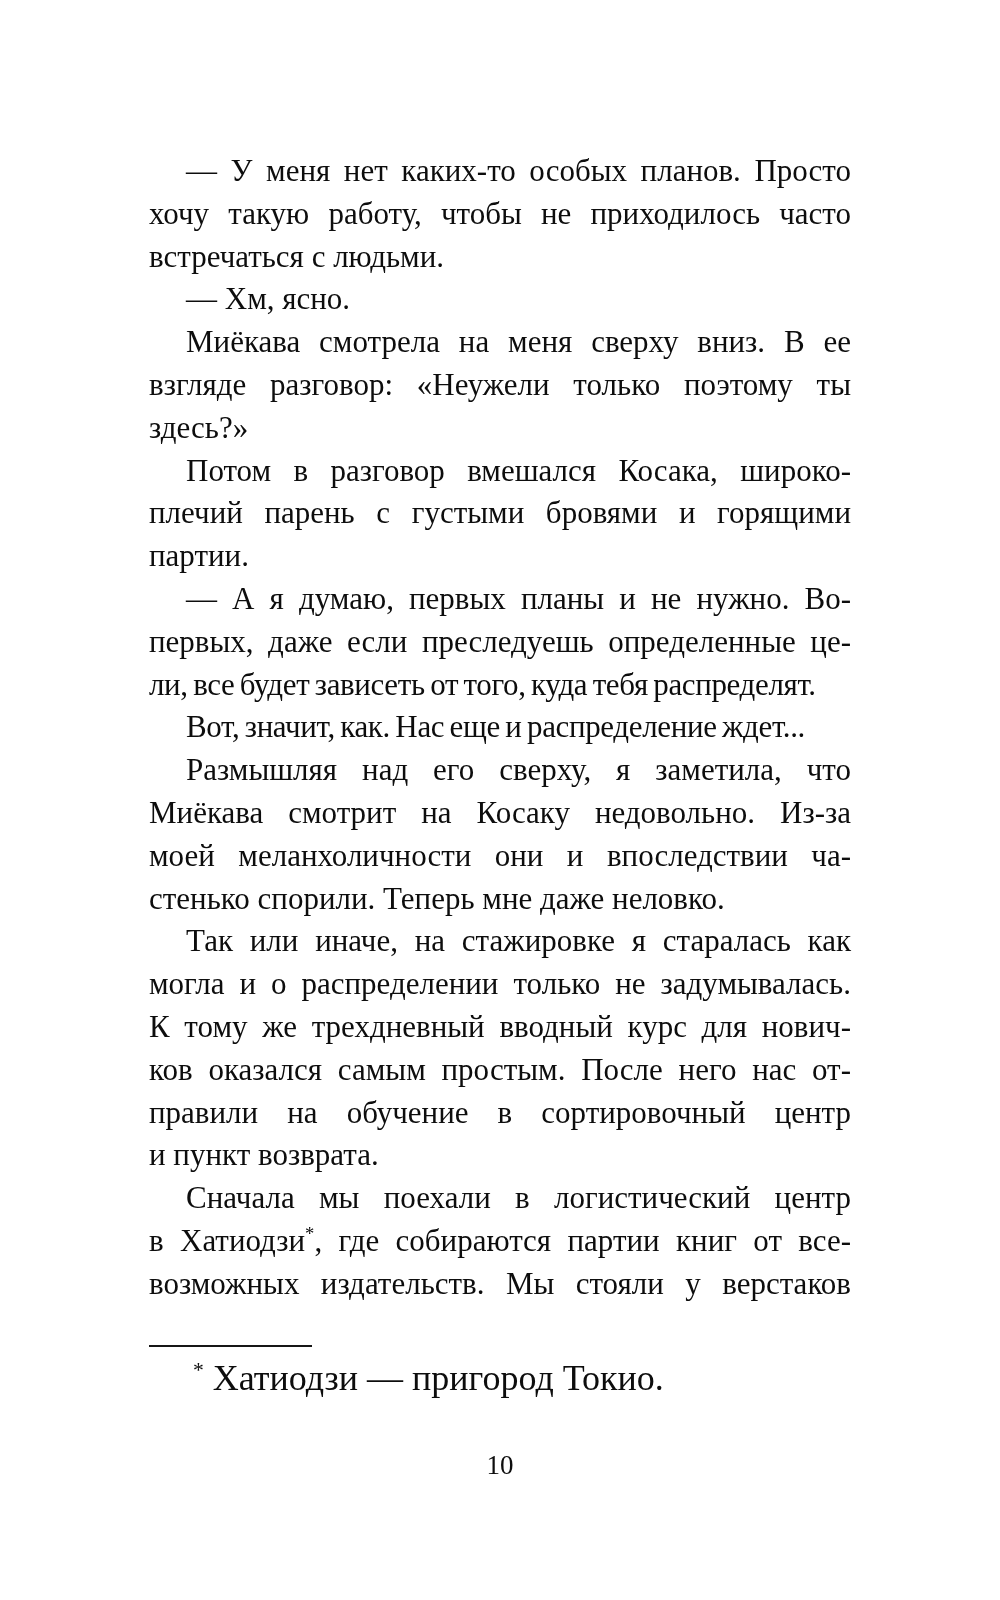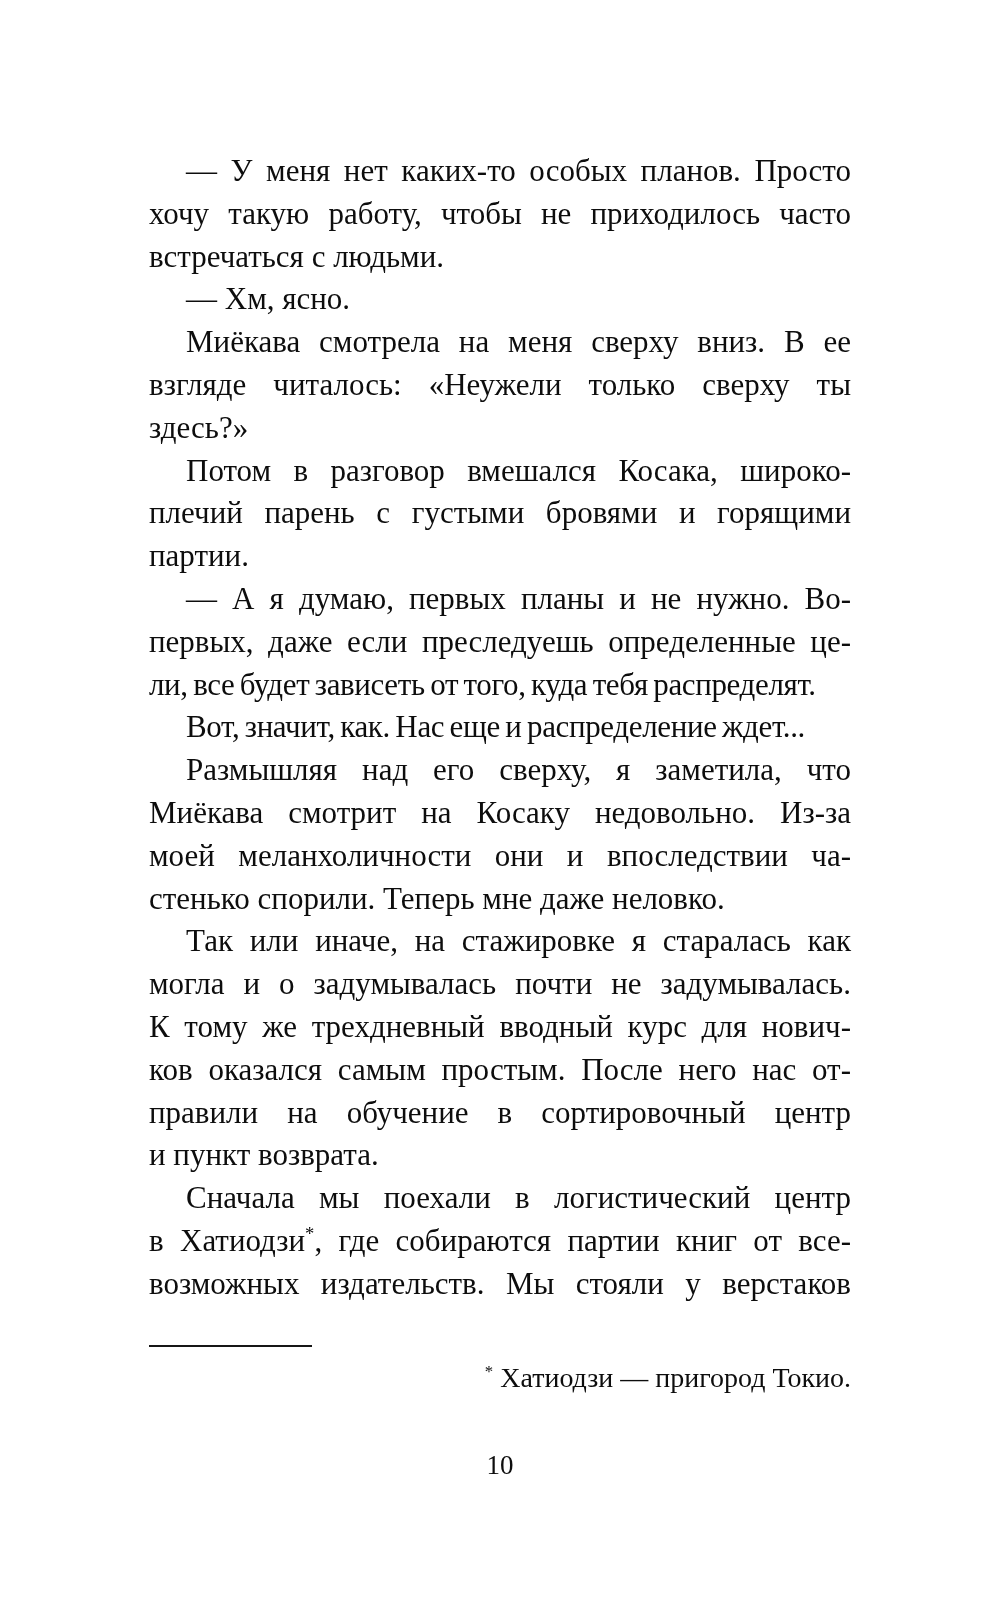--- a/index.html
+++ b/index.html
@@ -42,27 +42,26 @@
   .footnote-sep {
     position: absolute;
     left: 149px;
     top: 1345px;
     width: 163px;
     height: 2px;
     background: #161616;
   }
   .footnote {
     position: absolute;
-    left: 149px;
+    left: 165px;
     top: 1360px;
     width: 702px;
-    font-size: 28px;
+    font-size: 36px;
     line-height: 36px;
     text-indent: 28px;
-    text-align: right;
   }
   .folio {
     position: absolute;
     left: 0;
     top: 1445px;
     width: 1000px;
     text-align: center;
     font-size: 27px;
     line-height: 40px;
   }
@@ -71,35 +70,35 @@
 <body>
 
 <div class="page">
 
   <main class="text-block">
       <div class="line ind just"><span>— У меня нет каких-то особых планов. Просто</span></div>
       <div class="line just"><span>хочу такую работу, чтобы не приходилось часто</span></div>
       <div class="line"><span>встречаться с людьми.</span></div>
       <div class="line ind"><span>— Хм, ясно.</span></div>
       <div class="line ind just"><span>Миёкава смотрела на меня сверху вниз. В ее</span></div>
-      <div class="line just"><span>взгляде читалось: «Неужели только сверху ты</span></div>
+      <div class="line just"><span>взгляде разговор: «Неужели только поэтому ты</span></div>
       <div class="line"><span>здесь?»</span></div>
       <div class="line ind just"><span>Потом в разговор вмешался Косака, широко-</span></div>
       <div class="line just"><span>плечий парень с густыми бровями и горящими</span></div>
       <div class="line"><span>партии.</span></div>
       <div class="line ind just"><span>— А я думаю, первых планы и не нужно. Во-</span></div>
       <div class="line just"><span>первых, даже если преследуешь определенные це-</span></div>
       <div class="line tight"><span>ли, все будет зависеть от того, куда тебя распределят.</span></div>
       <div class="line ind tight"><span>Вот, значит, как. Нас еще и распределение ждет...</span></div>
       <div class="line ind just"><span>Размышляя над его сверху, я заметила, что</span></div>
       <div class="line just"><span>Миёкава смотрит на Косаку недовольно. Из-за</span></div>
       <div class="line just"><span>моей меланхоличности они и впоследствии ча-</span></div>
       <div class="line"><span>стенько спорили. Теперь мне даже неловко.</span></div>
       <div class="line ind just"><span>Так или иначе, на стажировке я старалась как</span></div>
-      <div class="line just"><span>могла и о задумывалась почти не задумывалась.</span></div>
+      <div class="line just"><span>могла и о распределении только не задумывалась.</span></div>
       <div class="line just"><span>К тому же трехдневный вводный курс для нович-</span></div>
       <div class="line just"><span>ков оказался самым простым. После него нас от-</span></div>
       <div class="line just"><span>правили на обучение в сортировочный центр</span></div>
       <div class="line"><span>и пункт возврата.</span></div>
       <div class="line ind just"><span>Сначала мы поехали в логистический центр</span></div>
       <div class="line just"><span>в Хатиодзи</span><sup class="note-star">*</sup><span>, где собираются партии книг от все-</span></div>
       <div class="line just"><span>возможных издательств. Мы стояли у верстаков</span></div>
     </main>
 
   <div class="footnote-sep"></div>

